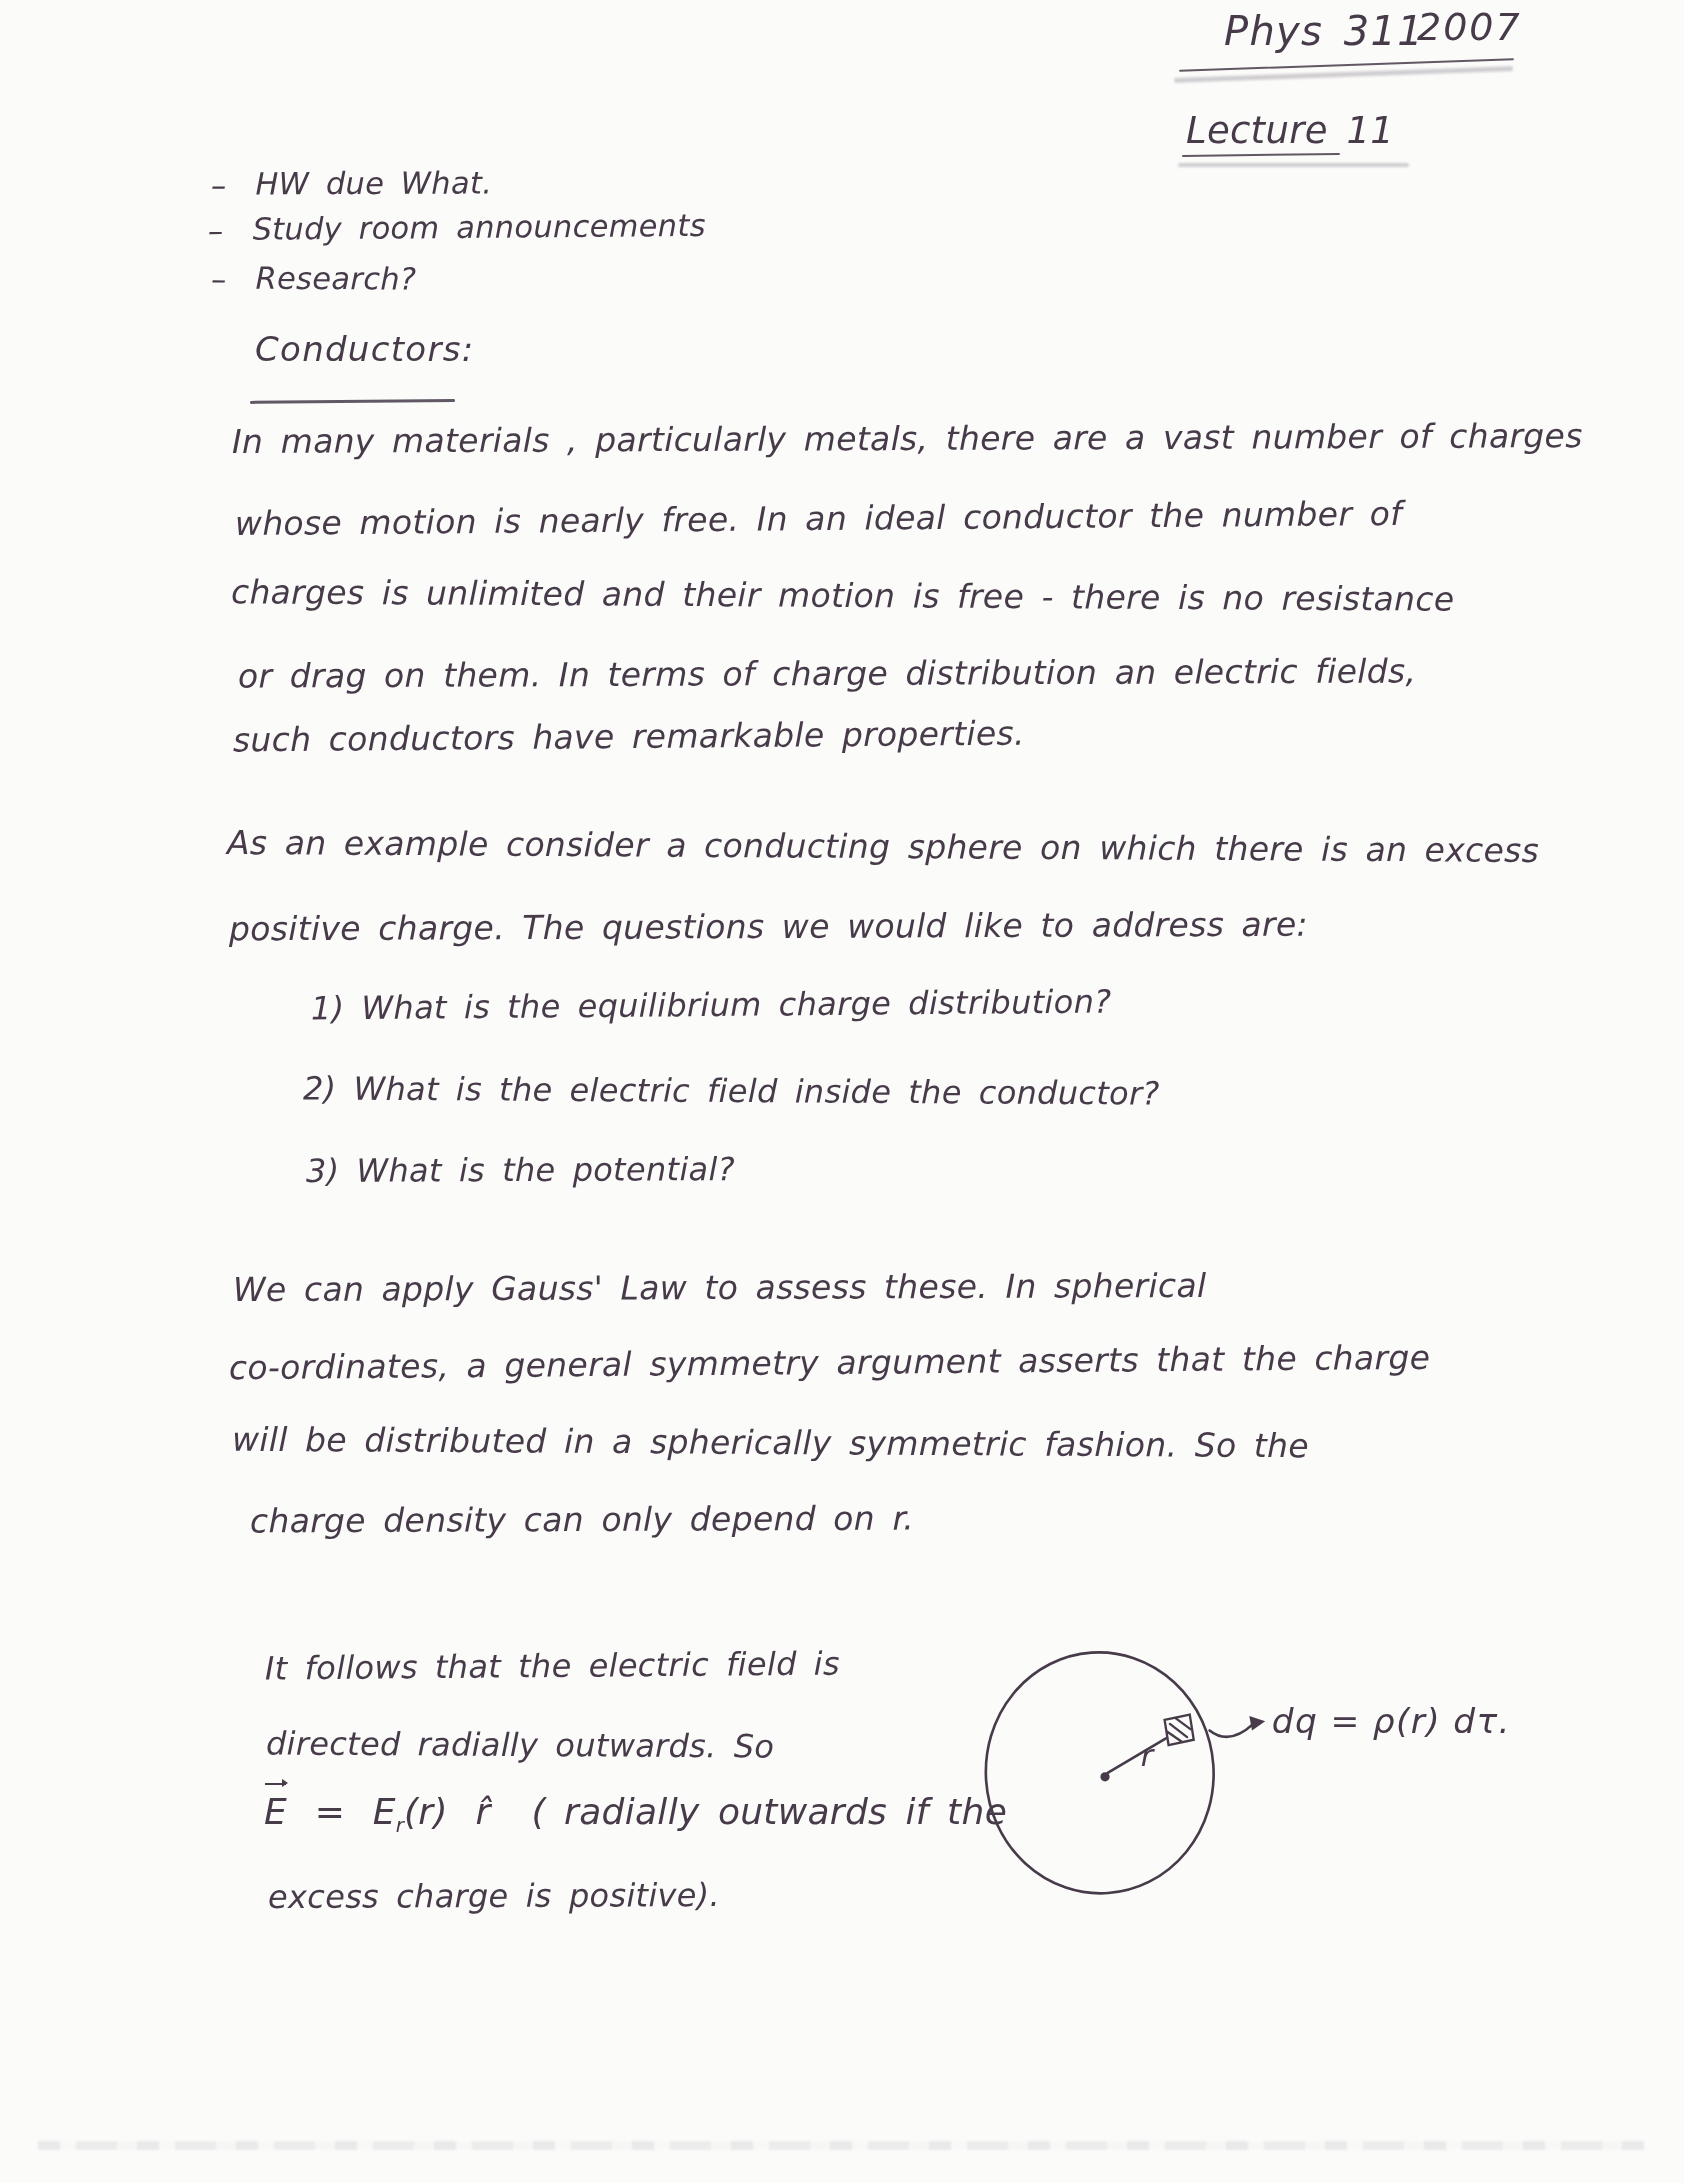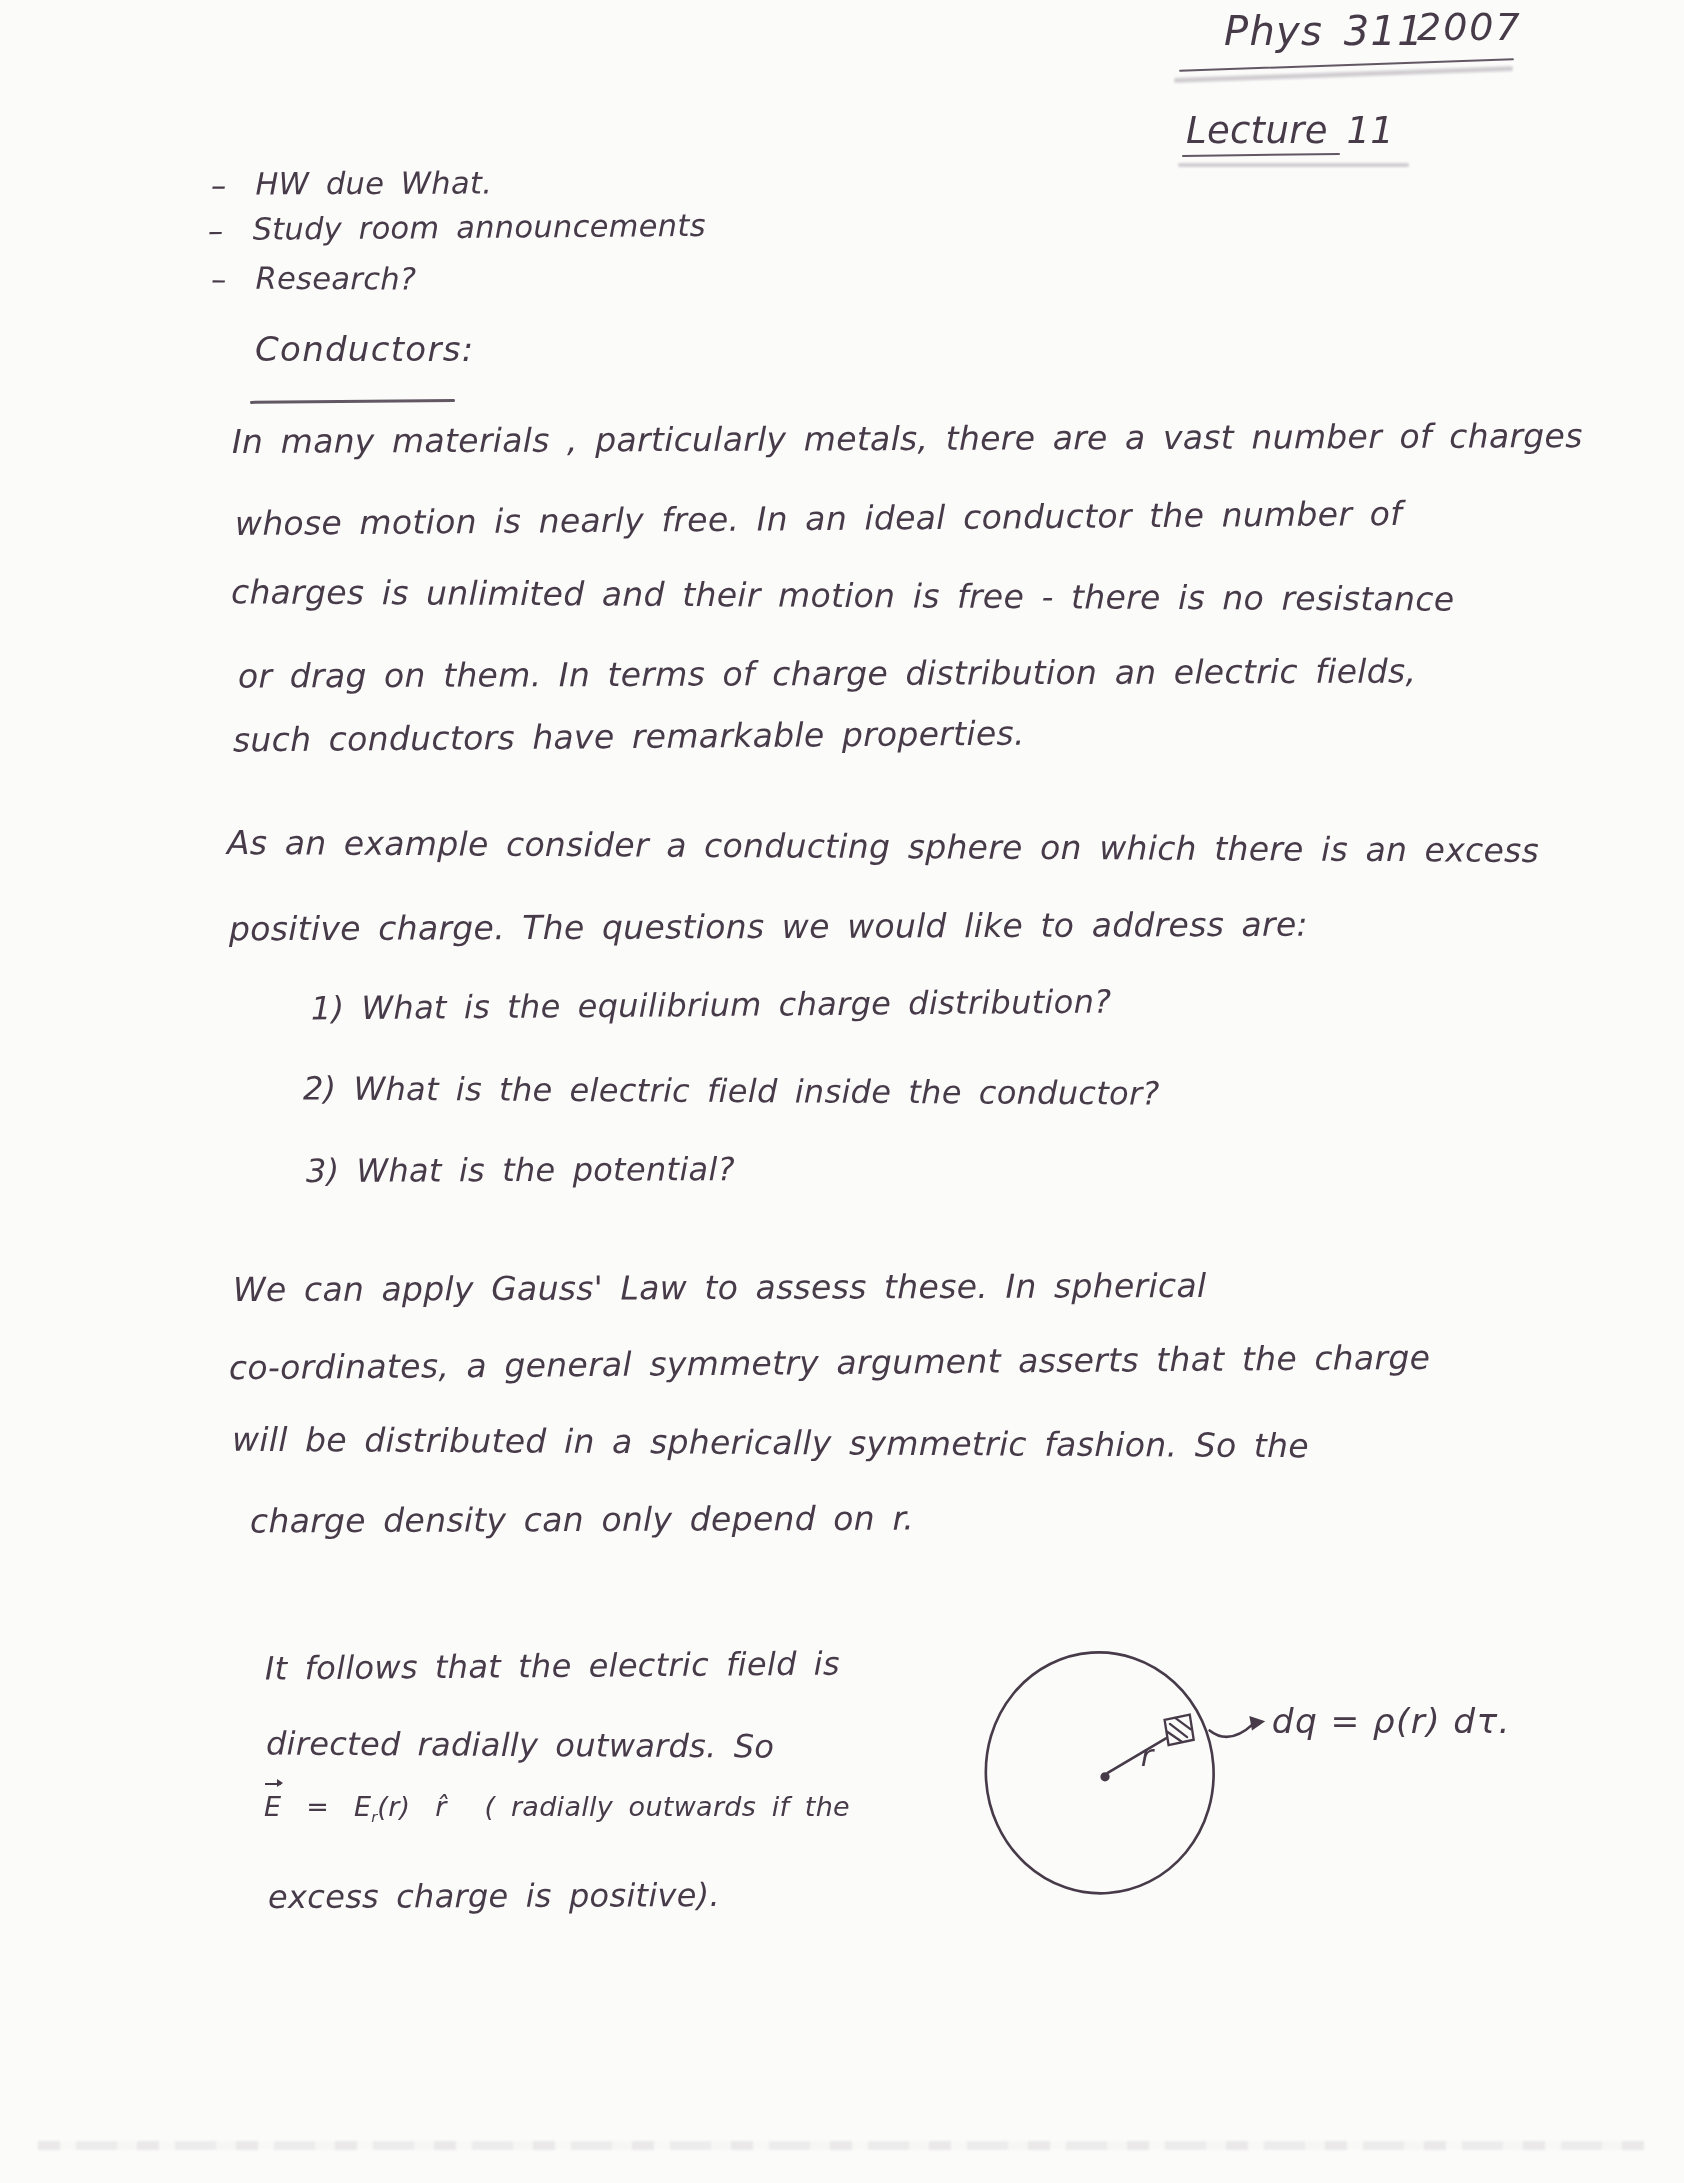--- a/index.html
+++ b/index.html
@@ -102,21 +102,21 @@
   <div class="hand tilt-c" style="left:306px;top:1153px;font-size:32px;">3) What is the potential?</div>
 
   <div class="hand tilt-c" style="left:233px;top:1270px;font-size:33px;">We can apply Gauss'  Law to  assess these. In spherical</div>
   <div class="hand tilt-a" style="left:229px;top:1345px;font-size:33px;">co-ordinates, a general symmetry argument asserts that the charge</div>
   <div class="hand tilt-b" style="left:232px;top:1425px;font-size:33px;">will be distributed in a spherically symmetric fashion. So the</div>
   <div class="hand tilt-c" style="left:250px;top:1502px;font-size:33px;">charge density can only depend on r.</div>
 
   <div class="hand tilt-a" style="left:265px;top:1649px;font-size:32px;">It follows that the electric field is</div>
   <div class="hand tilt-b" style="left:266px;top:1728px;font-size:32px;">directed radially outwards. So</div>
 
-  <div class="hand eq" style="left:264px;top:1792px;font-size:27px;">
+  <div class="hand eq" style="left:264px;top:1792px;font-size:36px;">
     <span class="vec">E</span><span class="gap-s"></span>
     <span>=</span><span class="gap-s"></span>
     <span>E</span><sub>r</sub><span>(r)</span><span class="gap-s"></span>
     <span>r̂</span><span class="gap-m"></span>
     <span>( radially outwards if the</span>
   </div>
 
   <div class="hand tilt-c" style="left:268px;top:1879px;font-size:32px;">excess charge is positive).</div>
 
   <svg style="position:absolute;left:921px;top:1590px;" width="609" height="371" viewBox="0 0 920 560">

